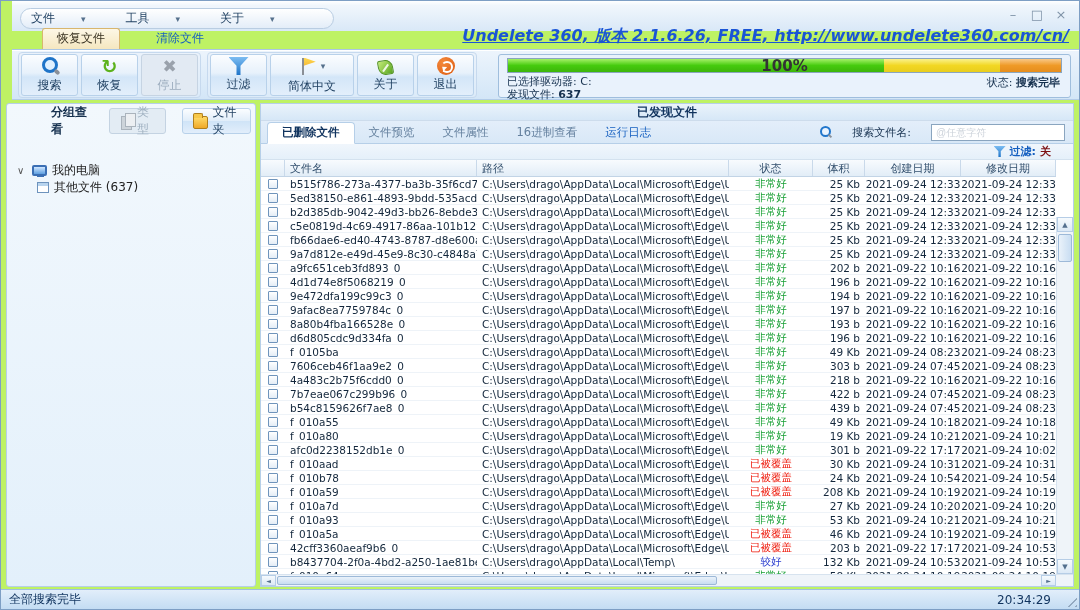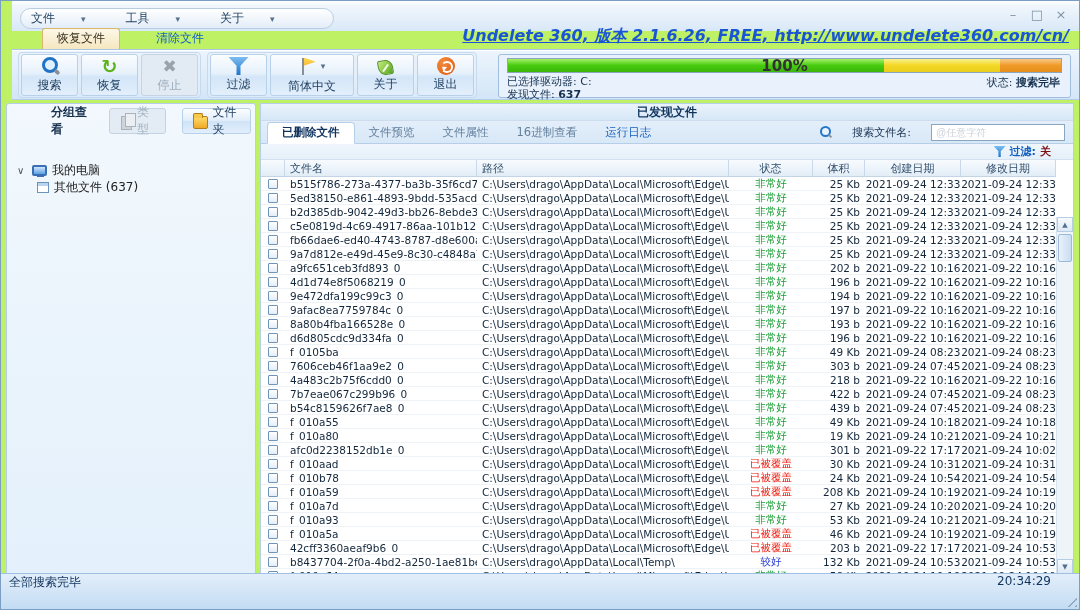--- a/index.html
+++ b/index.html
@@ -144,22 +144,22 @@
   .vthumb { position:absolute; left:1px; top:17px; width:14px; height:28px; background:linear-gradient(90deg,#eaf2fa,#c8ddf2);
             border:1px solid #9db9d8; border-radius:2px; cursor:pointer; }
   .hscroll { position:relative; flex:0 0 12px; background:#eff4f9; border-top:1px solid #d7e3ef; }
   .hbtn { position:absolute; top:0; width:15px; height:11px; background:linear-gradient(#f6fafd,#dce9f6); border:1px solid #b6cde6;
           font-size:6px; color:#54708e; text-align:center; line-height:10px; cursor:pointer; }
   .hbtn.left { left:0; } .hbtn.right { right:17px; }
   .hthumb { position:absolute; left:16px; top:1px; width:440px; height:9px; background:linear-gradient(#eaf2fa,#c8ddf2);
             border:1px solid #9db9d8; border-radius:2px; cursor:pointer; }
 
   
-  .statusbar { position:absolute; left:0; right:0; bottom:0; height:36px; background:linear-gradient(#e2eefa,#c3dcf3);
-               border-top:1px solid #9fc0e0; display:flex; font-size:12px; color:#10335e; }
+  .statusbar { position:absolute; left:0; right:0; bottom:0; height:20px; background:linear-gradient(#e2eefa,#c3dcf3);
+               border-top:1px solid #9fc0e0; display:flex; align-items:center; font-size:12px; color:#10335e; }
   .sb-msg { padding-left:8px; }
   .sb-time { margin-left:auto; padding-right:28px; }
   .sb-grip { position:absolute; right:2px; bottom:2px; width:12px; height:12px;
              background:repeating-linear-gradient(135deg,#93a9c0 0 2px,transparent 2px 5px); clip-path:polygon(100% 0,100% 100%,0 100%); }
 </style>
 </head>
 <body>
 
 <div class="window">
   <div class="top-strip"></div>

